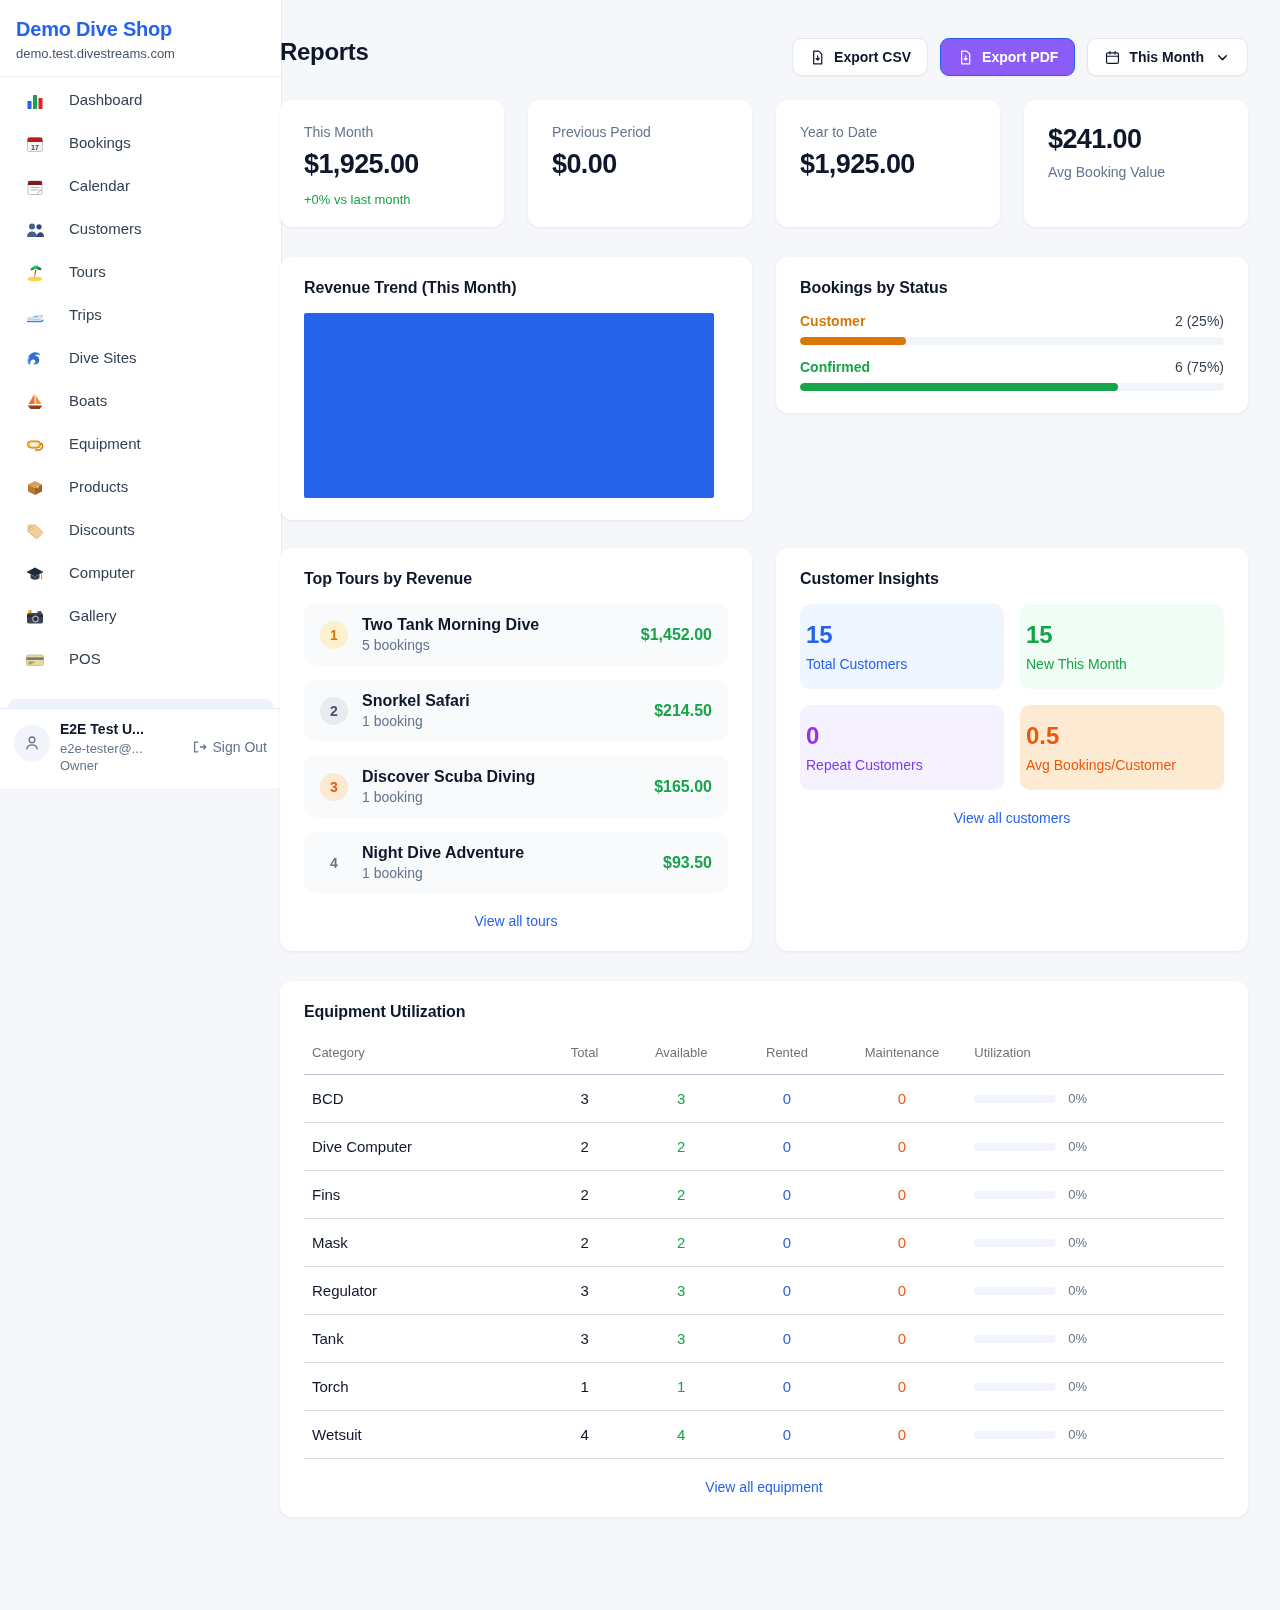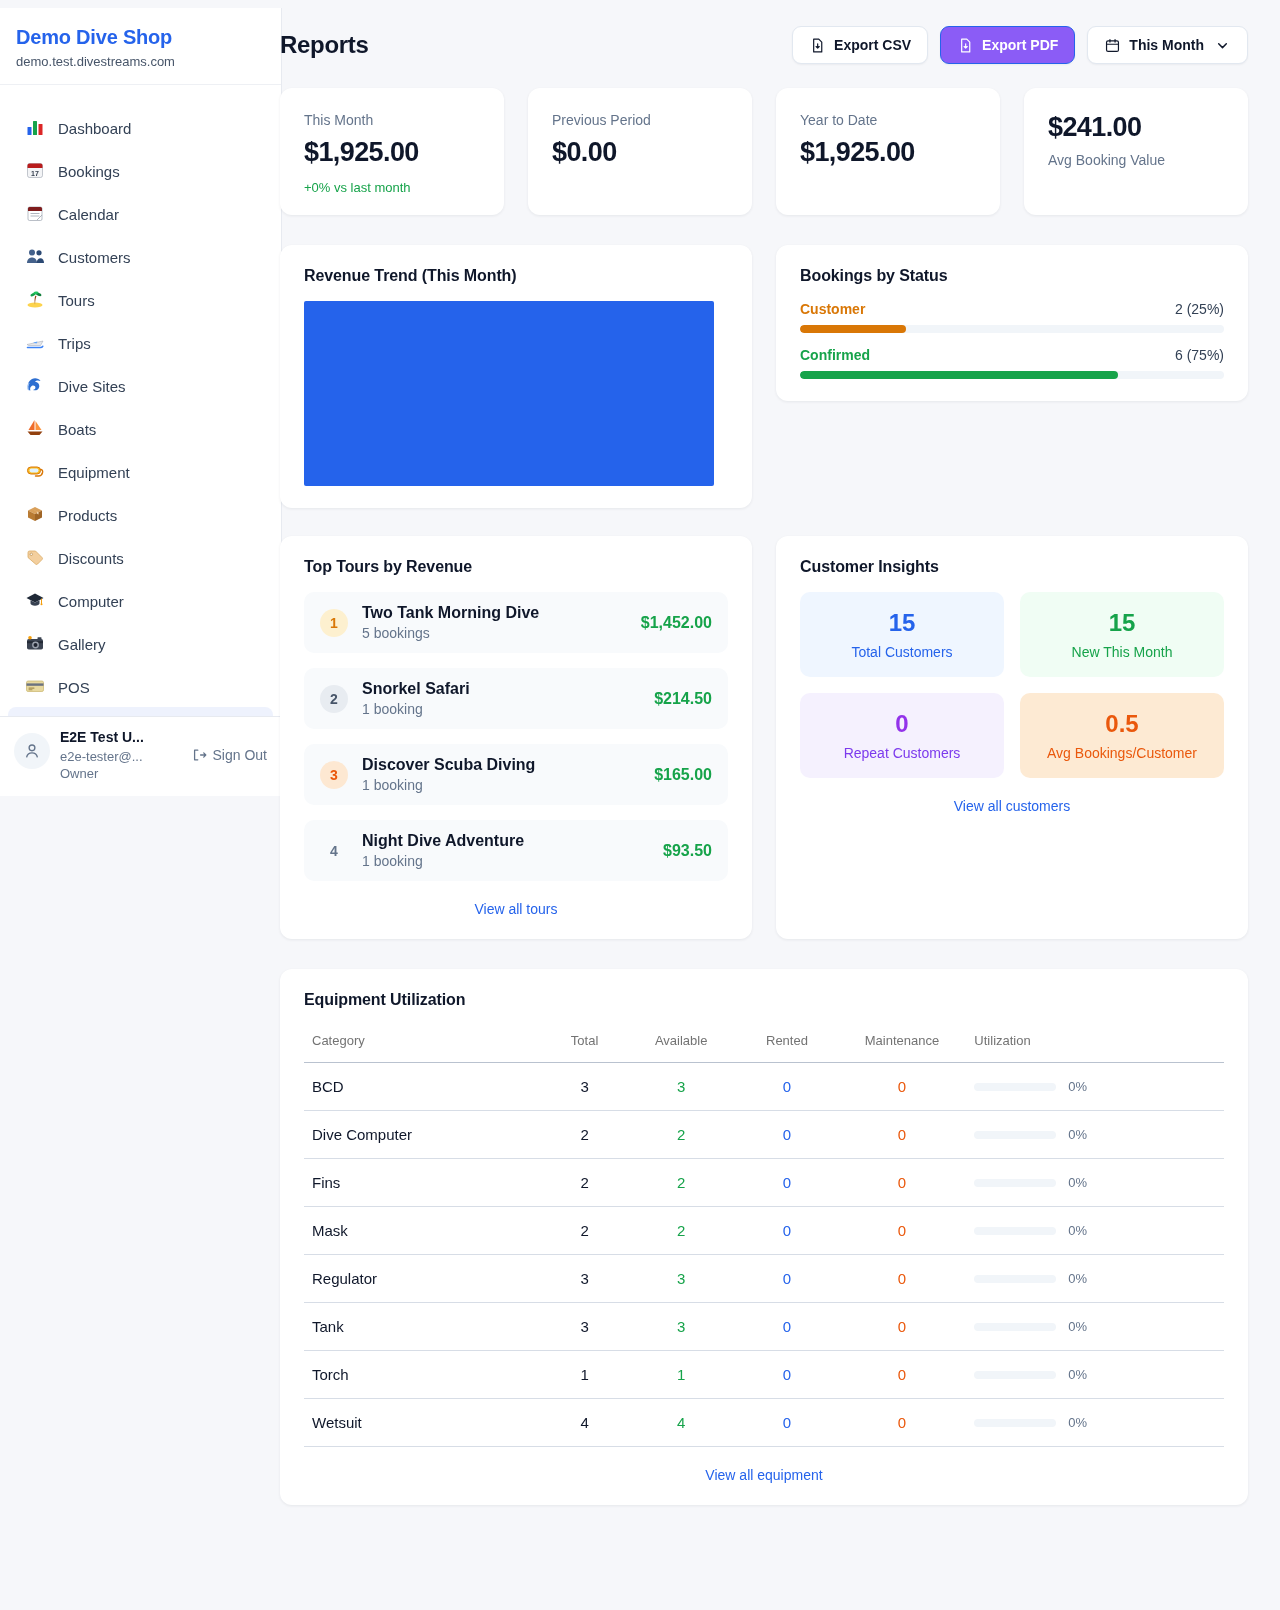--- a/index.html
+++ b/index.html
@@ -6,30 +6,30 @@
   html,body { width:1280px; height:1610px; }
   body {
     background:#f6f7fa;
     font-family:"Liberation Sans", sans-serif;
     color:#0f172a;
     position:relative;
     overflow:hidden;
   }
   
   .sidebar {
-    position:absolute; left:0; top:8px; width:282px; height:788px;
+    position:absolute; left:0; top:0; width:282px; height:788px;
     background:#ffffff; border-right:1px solid #e7eaf0;
     display:flex; flex-direction:column;
   }
   .brand { padding:18px 16px 15px; border-bottom:1px solid #eef0f4; }
   .brand-name { font-size:20px; font-weight:bold; color:#2563eb; letter-spacing:-0.2px; margin-bottom:5px; }
   .brand-domain { font-size:13px; color:#475569; }
   .nav { flex:1; padding:14px 8px 0; overflow:hidden; position:relative; }
   .nav-item {
-    display:flex; align-items:flex-end; gap:13px;
+    display:flex; align-items:flex-start; gap:24px;
     height:38px; padding:0 17px; margin-bottom:5px;
     border-radius:8px; font-size:15px; color:#334155; cursor:pointer;
   }
   .nav-icon { width:20px; height:20px; flex:none; display:inline-flex; }
   .nav-icon svg { width:20px; height:20px; }
   .active-partial {
     position:absolute; left:8px; right:8px; bottom:0; height:9px;
     background:#eef2fd; border-radius:8px 8px 0 0;
   }
   .user-footer {
@@ -40,21 +40,21 @@
     width:36px; height:36px; border-radius:50%; background:#f1f5f9;
     display:flex; align-items:center; justify-content:center; flex:none; margin-top:4px;
   }
   .user-meta { flex:1; min-width:0; }
   .user-name { font-size:14px; font-weight:bold; color:#0f172a; margin-bottom:3px; }
   .user-email, .user-role { font-size:13px; color:#64748b; line-height:17px; }
   .signout { display:flex; align-items:center; gap:6px; color:#64748b; font-size:14px; margin-top:18px; cursor:pointer; white-space:nowrap; }
 
   
   .main { position:absolute; left:250px; top:0; width:1030px; padding:26px 32px 40px 30px; }
-  .page-header { display:flex; align-items:center; justify-content:space-between; margin-bottom:24px; }
+  .page-header { display:flex; align-items:flex-start; justify-content:space-between; margin-bottom:24px;margin-top:12px; }
   .page-title { font-size:24px; font-weight:bold; letter-spacing:-0.3px; }
   .header-actions { display:flex; gap:12px; }
   .btn {
     display:inline-flex; align-items:center; gap:8px; height:38px; padding:0 16px;
     background:#fff; border:1px solid #e2e8f0; border-radius:9px;
     font-size:14px; font-weight:bold; color:#0f172a; cursor:pointer;
     box-shadow:0 1px 2px rgba(15,23,42,.05);
     font-family:"Liberation Sans", sans-serif;
   }
   .btn svg { width:17px; height:17px; }
@@ -99,21 +99,21 @@
   .rank-1 { background:#fdf0cf; color:#d97706; }
   .rank-2 { background:#e8ecf1; color:#475569; }
   .rank-3 { background:#fde8d2; color:#ea580c; }
   .rank-4 { background:transparent; color:#64748b; }
   .tour-name { font-size:16px; font-weight:bold; }
   .tour-bookings { font-size:14px; color:#64748b; margin-top:3px; }
   .tour-revenue { margin-left:auto; font-size:16px; font-weight:bold; color:#16a34a; }
   .view-link { display:block; text-align:center; font-size:14px; color:#2563eb; margin-top:20px; text-decoration:none; cursor:pointer; }
 
   .insights-grid { display:grid; grid-template-columns:1fr 1fr; gap:16px; }
-  .tile { border-radius:10px; padding:17px 26px;text-align:center; }
+  .tile { border-radius:10px; padding:17px 6px; }
   .tile-value { font-size:24px; font-weight:bold; }
   .tile-label { font-size:14px; margin-top:7px; }
   .tile-blue   { background:#eff6ff; } .tile-blue .tile-value{color:#2563eb;}   .tile-blue .tile-label{color:#2563eb;}
   .tile-green  { background:#f0fdf4; } .tile-green .tile-value{color:#16a34a;}  .tile-green .tile-label{color:#16a34a;}
   .tile-purple { background:#f5f1fe; } .tile-purple .tile-value{color:#9333ea;} .tile-purple .tile-label{color:#7c3aed;}
   .tile-orange { background:#fdead3; } .tile-orange .tile-value{color:#ea580c;} .tile-orange .tile-label{color:#ea580c;}
 
   .equip-card { margin-bottom:0; }
   table { width:100%; border-collapse:collapse; margin-top:4px; }
   th {

